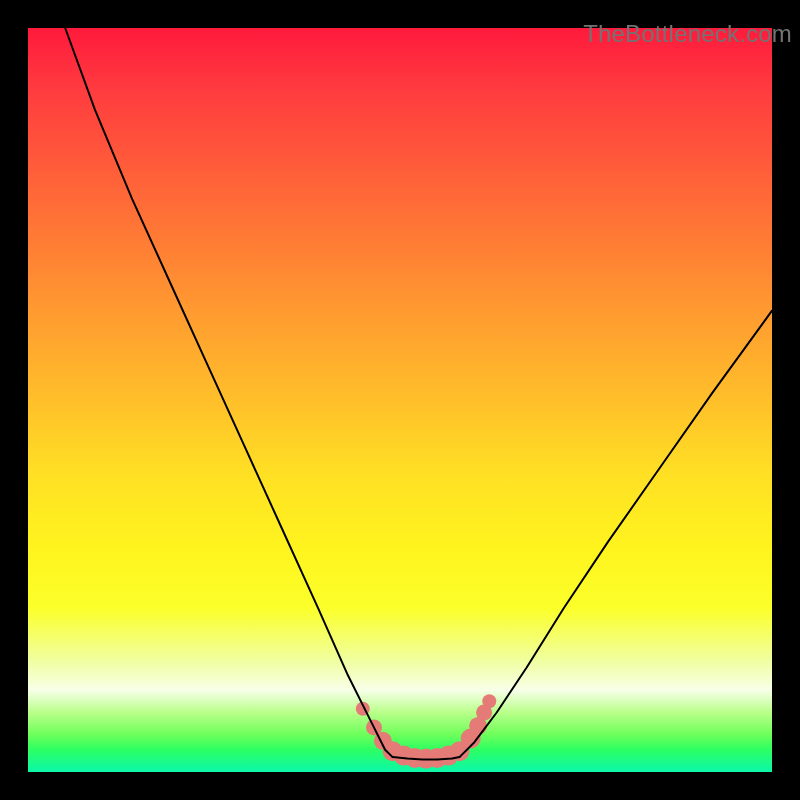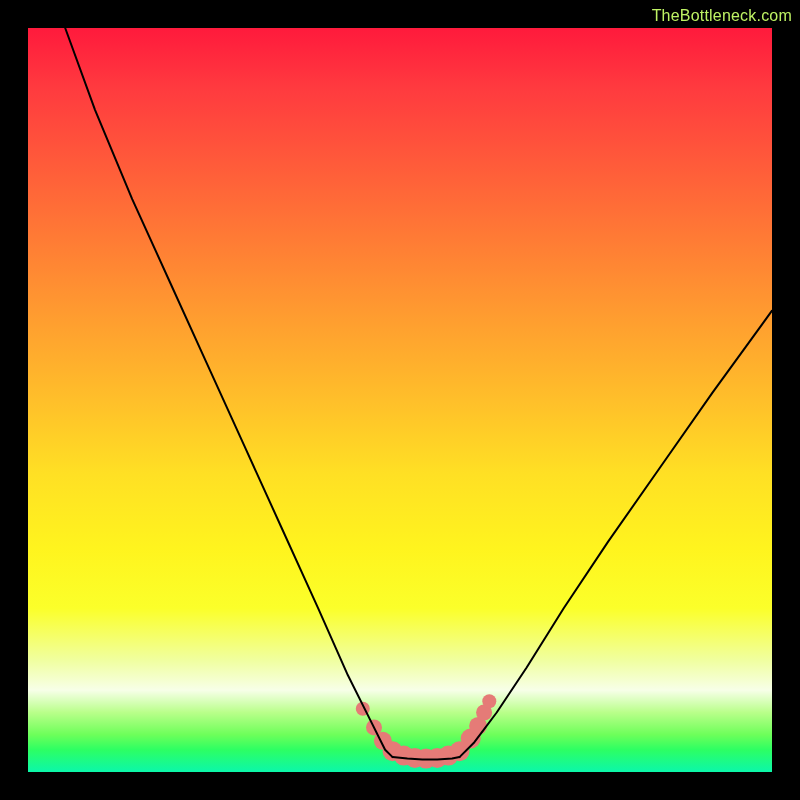--- a/index.html
+++ b/index.html
@@ -59,24 +59,24 @@
     stroke-width: 2;
     stroke-linecap: round;
     stroke-linejoin: round;
   }
   .marker {
     fill: #e57b77;
     stroke: none;
   }
   .attribution {
     position: absolute;
-    top: 7px;
+    top: 20px;
     right: 8px;
-    color: #bef264;
-    font-size: 16px;
+    color: #737373;
+    font-size: 24px;
     font-weight: 500;
     letter-spacing: 0.2px;
   }
 </style>
 </head>
 <body>
 
 <div class="frame">
   <div class="plot-area">
     <svg viewBox="0 0 744 744">

